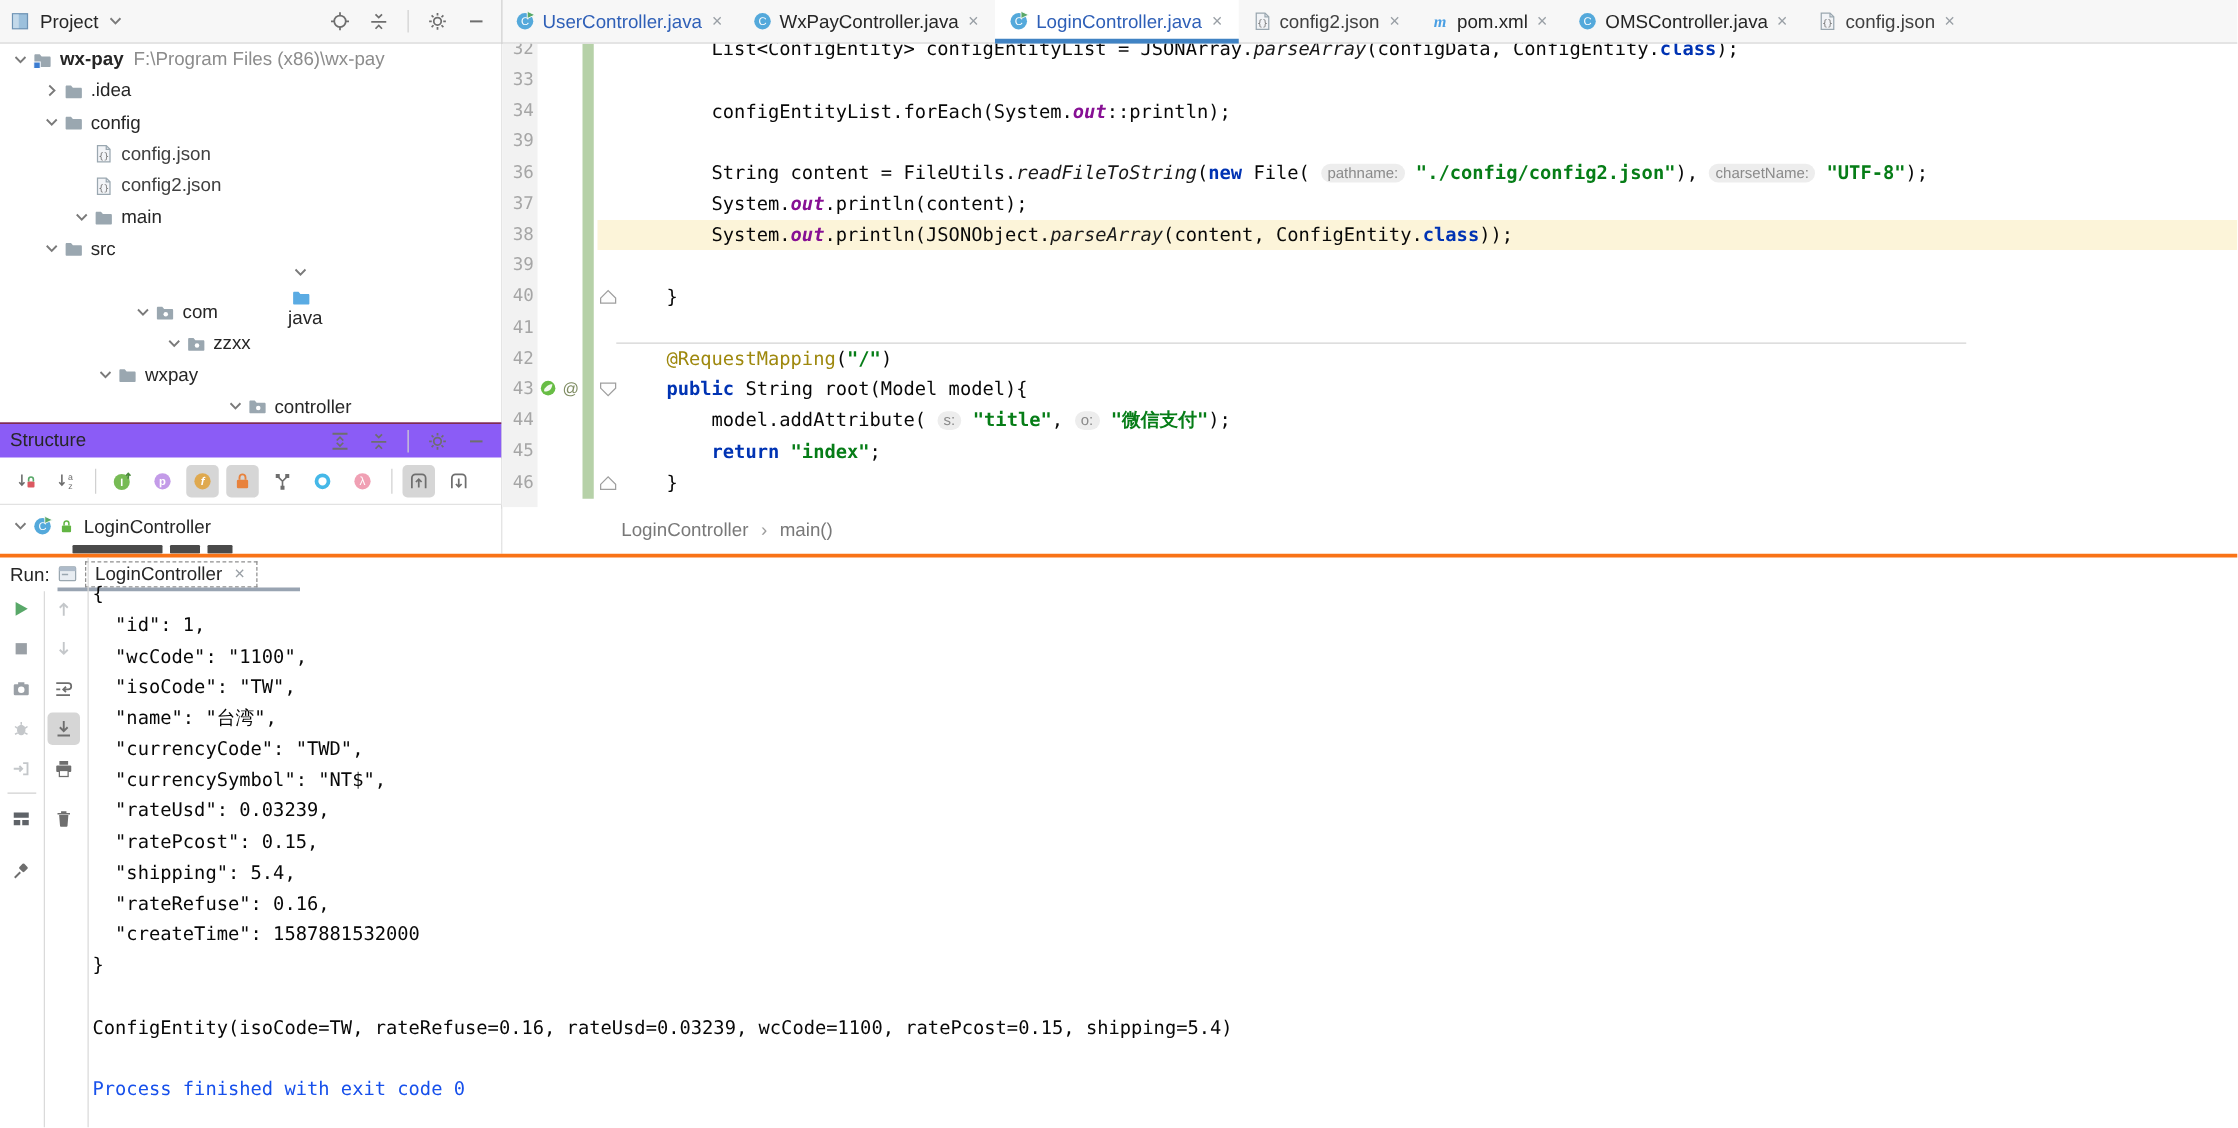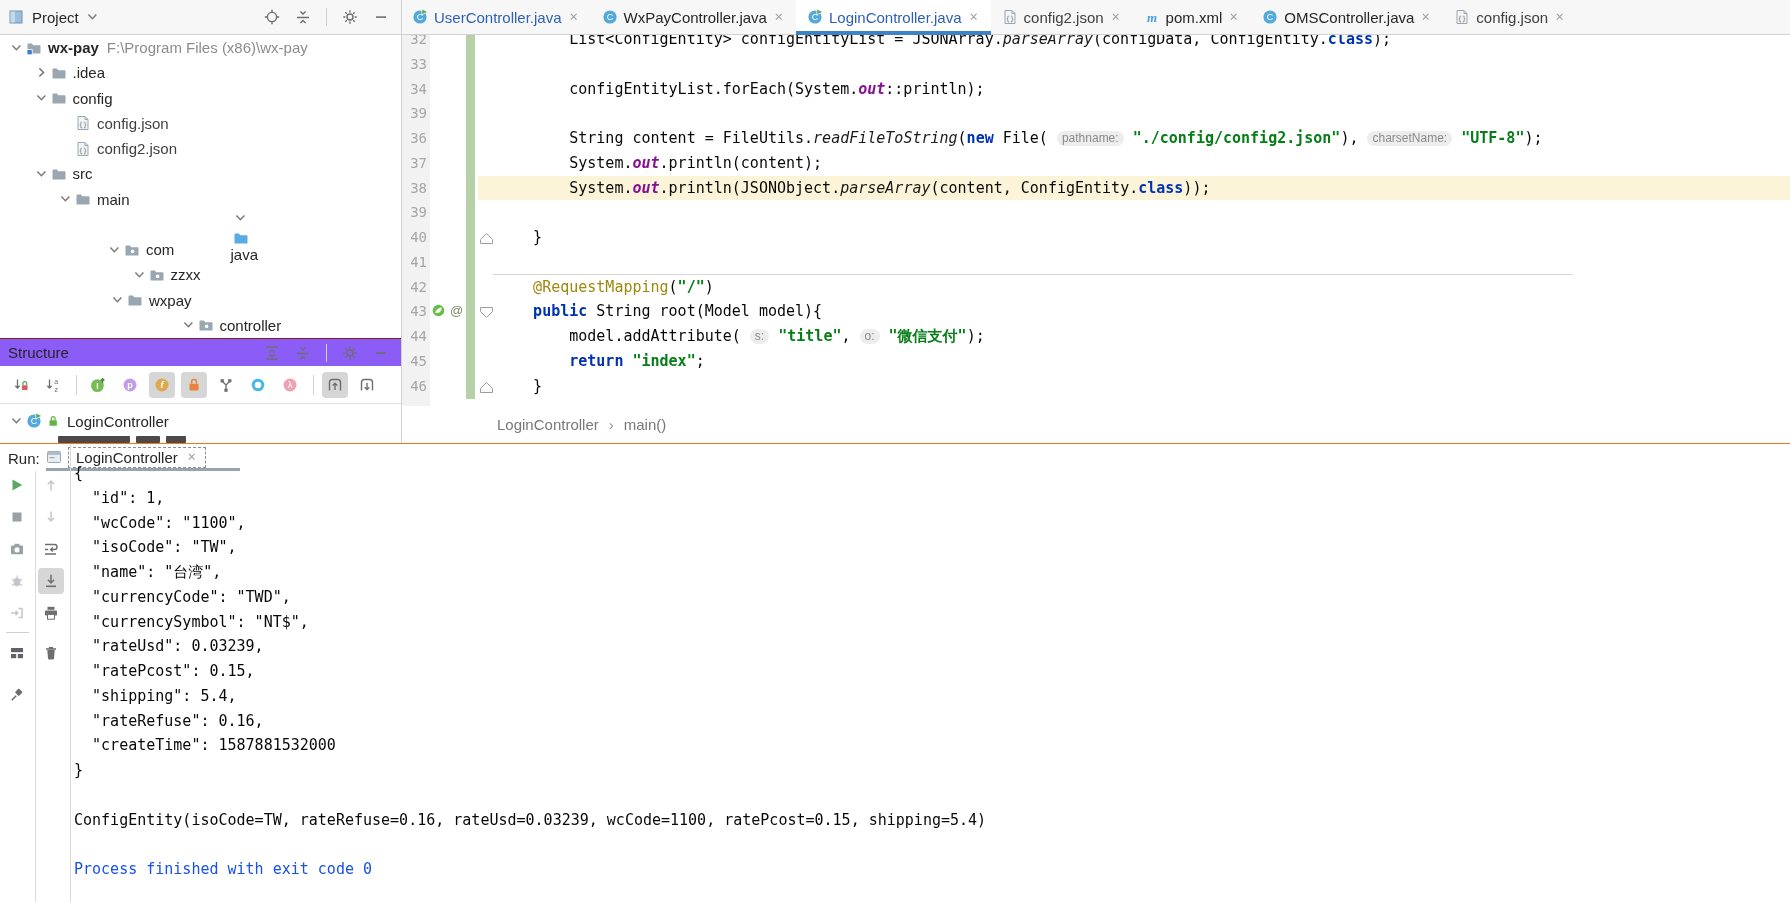--- a/index.html
+++ b/index.html
@@ -62,21 +62,21 @@
   .tok-p{color:#080808;}
   .tok-hint{display:inline-block;background:#EDEDED;color:#8A8A8A;border-radius:9px;padding:0 5px 1px 5px;
             font:12px "Liberation Sans",sans-serif;vertical-align:1px;}
   #method-sep{position:absolute;left:91px;width:1080px;height:1px;background:#D4D4D4;top:247px;}
 
   #breadcrumb{left:402px;top:406px;width:1388px;height:37px;display:flex;align-items:center;padding-left:95px;box-sizing:border-box;
       font-size:15px;color:#787878;gap:10px;background:#fff;}
   .bc-sep{color:#9C9C9C;}
 
   
-  #run-panel{left:0;top:443px;width:1790px;height:459px;border-top:1px solid #f97316;background:#fff;box-sizing:border-box;}
+  #run-panel{left:0;top:443px;width:1790px;height:459px;border-top:3px solid #f97316;background:#fff;box-sizing:border-box;}
   #run-label{position:absolute;left:8px;top:6px;font-size:15px;}
   #run-tab{position:absolute;left:46px;top:2px;height:22px;display:flex;align-items:center;}
   #run-tab-focus{display:flex;align-items:center;gap:8px;border:1px dashed #8F8F8F;padding:1px 7px;margin-left:6px;}
   #run-tab-label{font-size:15px;}
   #run-underline{position:absolute;left:46px;top:24px;width:194px;height:3px;background:#99A4B2;}
   #run-div1{position:absolute;left:35px;top:27px;bottom:0;width:1px;background:#DADADA;}
   #run-div2{position:absolute;left:70px;top:0;bottom:0;width:1px;background:#DADADA;}
   .rt-btn{position:absolute;width:26px;height:26px;display:flex;align-items:center;justify-content:center;border-radius:4px;}
   .rt-btn.selected{background:#D6D6D6;}
   .rt-sep{position:absolute;height:1px;background:#D1D1D1;}
@@ -304,45 +304,45 @@
       <span class="tree-chevron"></span>
       <span class="icon">
         <svg width="16" height="16" viewBox="0 0 16 16" xmlns="http://www.w3.org/2000/svg">
           <path d="M3 1.5h7l3 3v10H3z" fill="#F2F4F7" stroke="#9AA7B0"></path>
           <path d="M10 1.5v3h3" fill="none" stroke="#9AA7B0"></path>
           <text x="8" y="12" font-size="7" text-anchor="middle" fill="#6E6E6E" font-family="monospace">{}</text>
         </svg>
       </span>
       <span class="tree-label c-rust">config2.json</span>
     </div>
+    <div class="tree-row" style="padding-left: 57px;">
+      <span class="tree-chevron">
+        <svg width="12" height="12" viewBox="0 0 16 16" xmlns="http://www.w3.org/2000/svg">
+          <path d="M4 6.2 8 10.4l4-4.2" fill="none" stroke="#7A7A7A" stroke-width="1.5" transform="scale(1.33) translate(-2.6,-2.6)"></path>
+        </svg>
+      </span>
+      <span class="icon">
+        <svg width="16" height="16" viewBox="0 0 16 16" xmlns="http://www.w3.org/2000/svg">
+          <path d="M1.5 12.7V4.3c0-.5.4-.9.9-.9h3.4l1.5 1.8h6.3c.5 0 .9.4.9.9v6.6c0 .5-.4.9-.9.9H2.4c-.5 0-.9-.4-.9-.9z" fill="#9AA7B0"></path>
+        </svg>
+      </span>
+      <span class="tree-label">main</span>
+    </div>
     <div class="tree-row" style="padding-left: 32.5px;">
       <span class="tree-chevron">
         <svg width="12" height="12" viewBox="0 0 16 16" xmlns="http://www.w3.org/2000/svg">
           <path d="M4 6.2 8 10.4l4-4.2" fill="none" stroke="#7A7A7A" stroke-width="1.5" transform="scale(1.33) translate(-2.6,-2.6)"></path>
         </svg>
       </span>
       <span class="icon">
         <svg width="16" height="16" viewBox="0 0 16 16" xmlns="http://www.w3.org/2000/svg">
           <path d="M1.5 12.7V4.3c0-.5.4-.9.9-.9h3.4l1.5 1.8h6.3c.5 0 .9.4.9.9v6.6c0 .5-.4.9-.9.9H2.4c-.5 0-.9-.4-.9-.9z" fill="#9AA7B0"></path>
         </svg>
       </span>
       <span class="tree-label">src</span>
-    </div>
-    <div class="tree-row" style="padding-left: 57px;">
-      <span class="tree-chevron">
-        <svg width="12" height="12" viewBox="0 0 16 16" xmlns="http://www.w3.org/2000/svg">
-          <path d="M4 6.2 8 10.4l4-4.2" fill="none" stroke="#7A7A7A" stroke-width="1.5" transform="scale(1.33) translate(-2.6,-2.6)"></path>
-        </svg>
-      </span>
-      <span class="icon">
-        <svg width="16" height="16" viewBox="0 0 16 16" xmlns="http://www.w3.org/2000/svg">
-          <path d="M1.5 12.7V4.3c0-.5.4-.9.9-.9h3.4l1.5 1.8h6.3c.5 0 .9.4.9.9v6.6c0 .5-.4.9-.9.9H2.4c-.5 0-.9-.4-.9-.9z" fill="#9AA7B0"></path>
-        </svg>
-      </span>
-      <span class="tree-label">main</span>
     </div>
     <div class="tree-row" style="padding-left: 81.5px; flex-direction: column;">
       <span class="tree-chevron">
         <svg width="12" height="12" viewBox="0 0 16 16" xmlns="http://www.w3.org/2000/svg">
           <path d="M4 6.2 8 10.4l4-4.2" fill="none" stroke="#7A7A7A" stroke-width="1.5" transform="scale(1.33) translate(-2.6,-2.6)"></path>
         </svg>
       </span>
       <span class="icon">
         <svg width="16" height="16" viewBox="0 0 16 16" xmlns="http://www.w3.org/2000/svg">
           <path d="M1.5 12.7V4.3c0-.5.4-.9.9-.9h3.4l1.5 1.8h6.3c.5 0 .9.4.9.9v6.6c0 .5-.4.9-.9.9H2.4c-.5 0-.9-.4-.9-.9z" fill="#5AABE3"></path>
@@ -371,21 +371,21 @@
         </svg>
       </span>
       <span class="icon">
         <svg width="16" height="16" viewBox="0 0 16 16" xmlns="http://www.w3.org/2000/svg">
           <path d="M1.5 12.7V4.3c0-.5.4-.9.9-.9h3.4l1.5 1.8h6.3c.5 0 .9.4.9.9v6.6c0 .5-.4.9-.9.9H2.4c-.5 0-.9-.4-.9-.9z" fill="#9AA7B0"></path>
           <circle cx="8.6" cy="9.4" r="1.8" fill="#fff"></circle>
         </svg>
       </span>
       <span class="tree-label">zzxx</span>
     </div>
-    <div class="tree-row" style="padding-left: 109px;">
+    <div class="tree-row" style="padding-left: 76px;">
       <span class="tree-chevron">
         <svg width="12" height="12" viewBox="0 0 16 16" xmlns="http://www.w3.org/2000/svg">
           <path d="M4 6.2 8 10.4l4-4.2" fill="none" stroke="#7A7A7A" stroke-width="1.5" transform="scale(1.33) translate(-2.6,-2.6)"></path>
         </svg>
       </span>
       <span class="icon">
         <svg width="16" height="16" viewBox="0 0 16 16" xmlns="http://www.w3.org/2000/svg">
           <path d="M1.5 12.7V4.3c0-.5.4-.9.9-.9h3.4l1.5 1.8h6.3c.5 0 .9.4.9.9v6.6c0 .5-.4.9-.9.9H2.4c-.5 0-.9-.4-.9-.9z" fill="#9AA7B0"></path>
         </svg>
       </span>

